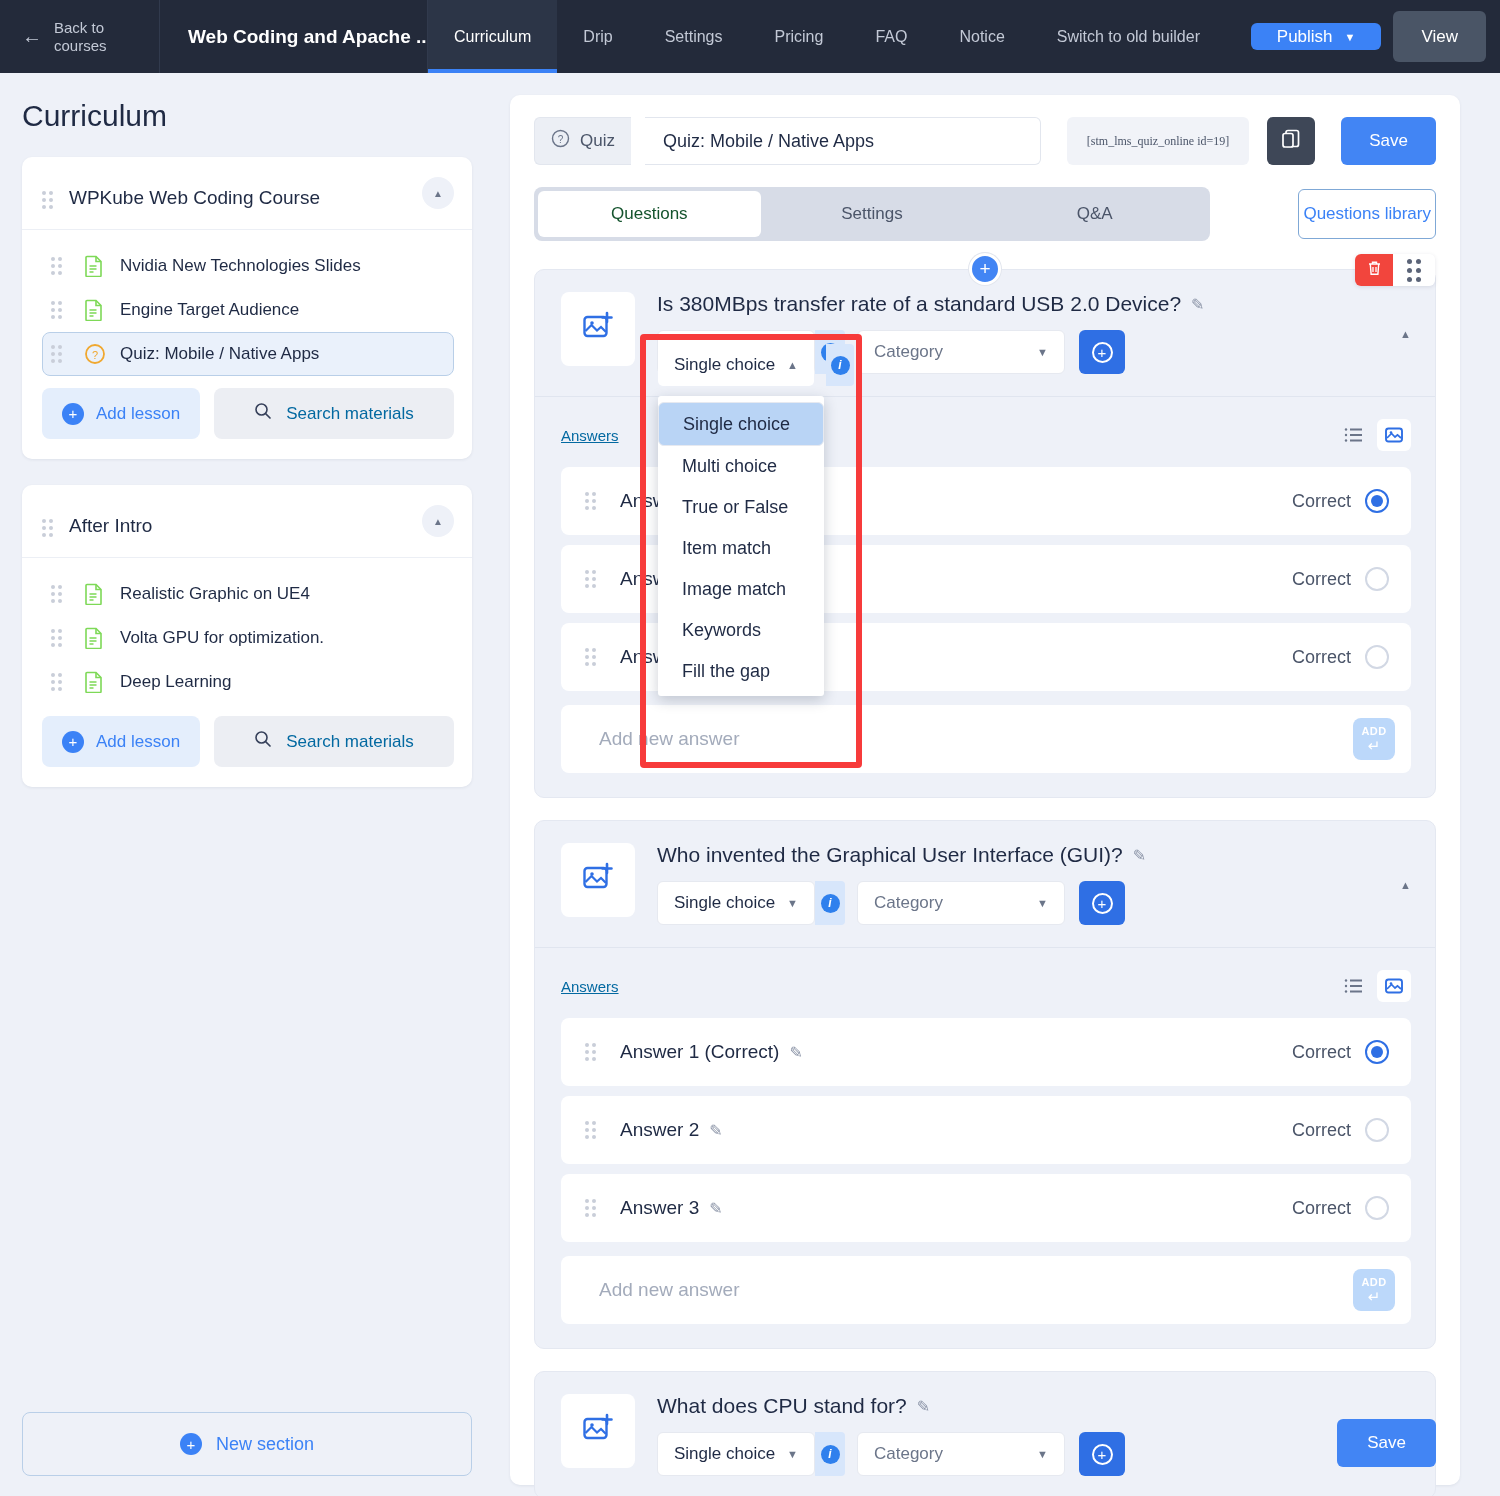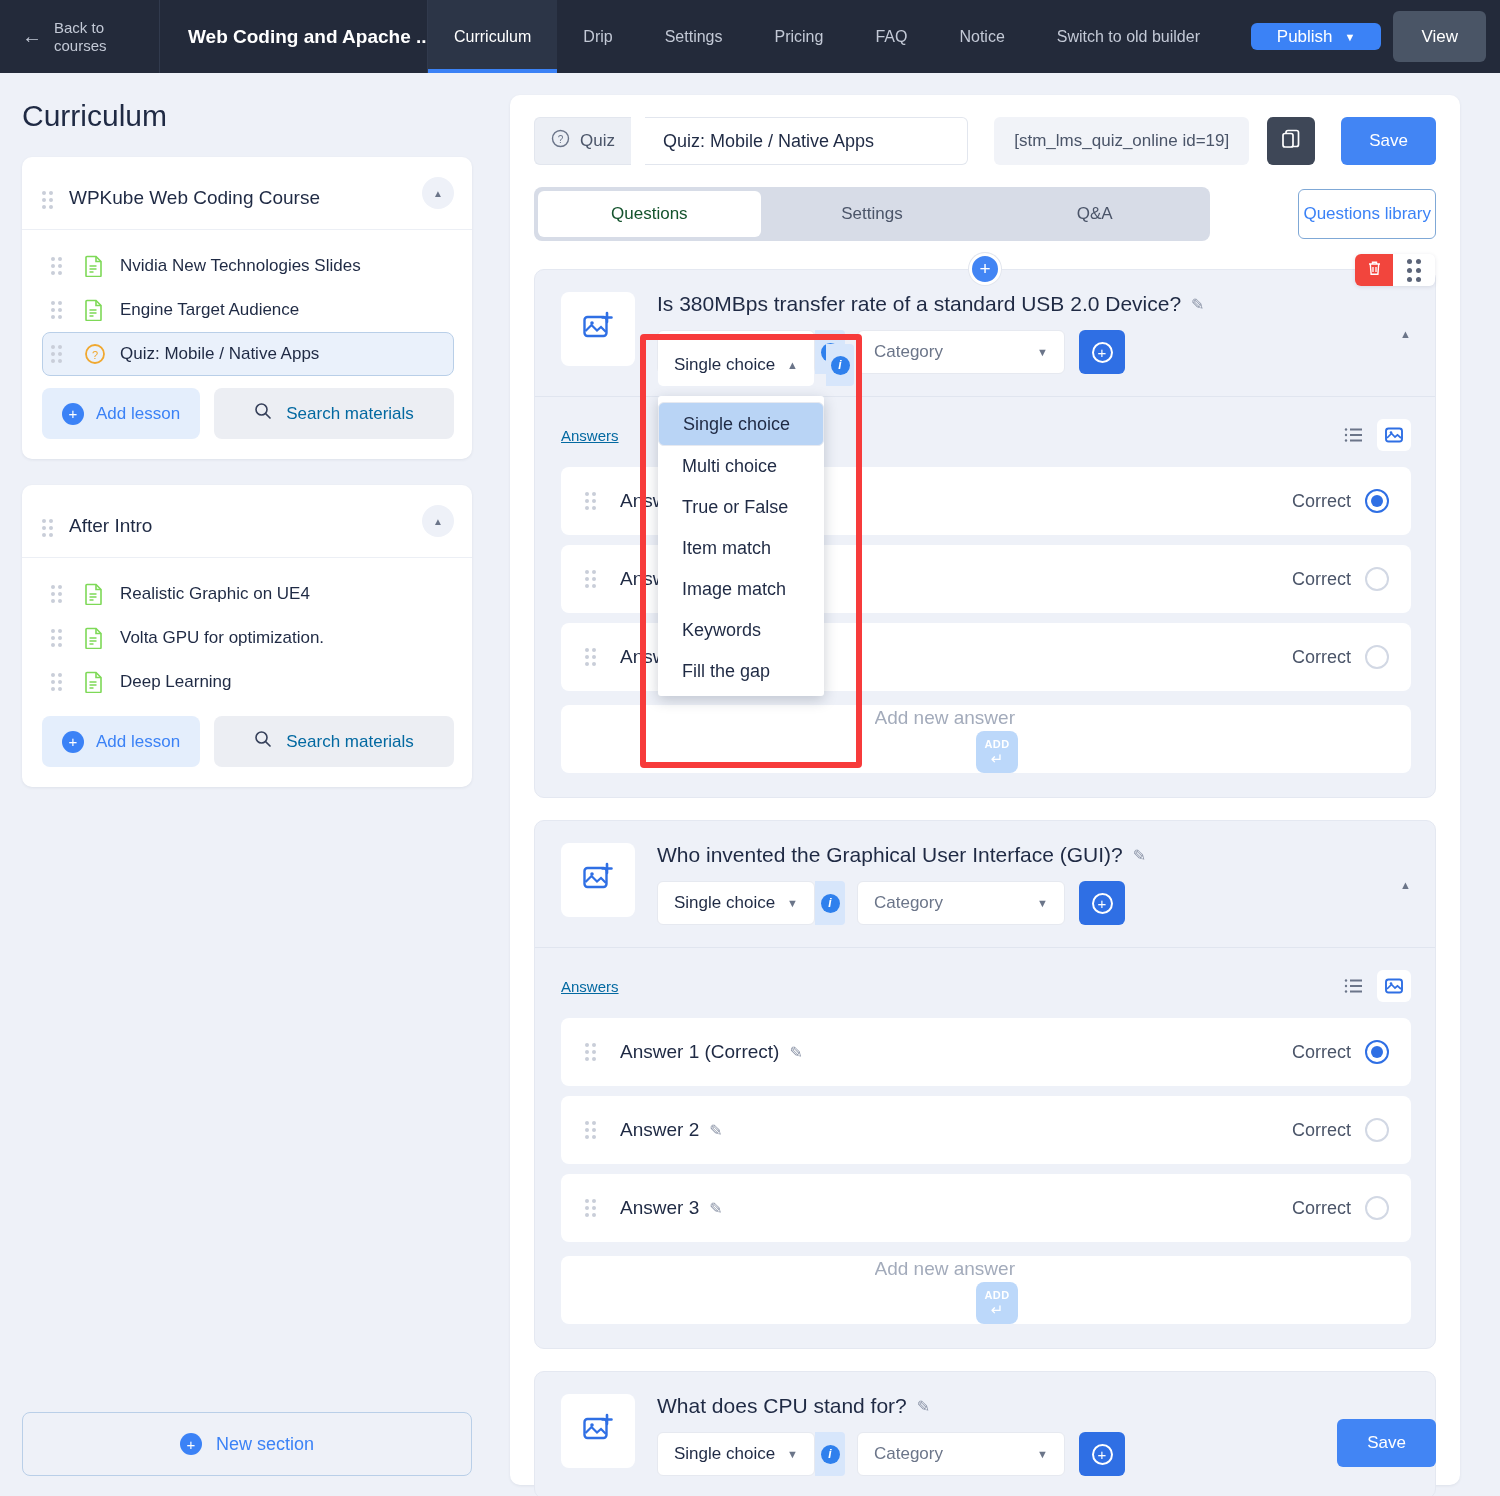--- a/index.html
+++ b/index.html
@@ -125,22 +125,22 @@
     border-radius: 6px 0 0 6px; height: 48px; border: 1px solid #e2e6ee;
     border-right: none;
   }
   .quiz-title-input {
     flex: 1; height: 48px; border: 1px solid #e2e6ee; border-left: none;
     border-radius: 0 6px 6px 0; padding: 0 18px; font-size: 18px;
     color: #1f2a44; font-family: inherit; background: #fff; outline: none;
   }
   .shortcode {
     height: 48px; background: #f1f3f8; border-radius: 6px; display: flex;
-    align-items: center; padding: 0 20px; font-size: 17px; color: #4b5569;
-    margin-left: 12px; white-space: nowrap;
+    align-items: center; padding: 0 20px; font-size: 12px; color: #4b5569;
+    margin-left: 12px; white-space: nowrap; font-family: Liberation Serif, serif;
   }
   .copy-btn {
     width: 48px; height: 48px; background: #3e4757; border-radius: 6px;
     display: flex; align-items: center; justify-content: center;
     color: #fff; cursor: pointer; margin-left: 4px; flex: none;
   }
   .save-btn {
     background: #4285f4; color: #fff; font-size: 17px; border: none;
     border-radius: 6px; padding: 0 28px; height: 48px; cursor: pointer;
     margin-left: 12px; font-family: inherit;
@@ -254,21 +254,21 @@
     background: #fff; cursor: pointer; flex: none;
   }
   .radio.on {
     border: 2px solid #2f6fe4; background: #fff; position: relative;
   }
   .radio.on::after {
     content: ""; position: absolute; inset: 4px; border-radius: 50%; background: #2f6fe4;
   }
   .add-answer-row {
     background: #fff; border-radius: 8px; height: 68px; display: flex;
-    align-items: center; padding: 0 16px 0 38px; margin-top: 14px; flex-direction: column;
+    align-items: center; padding: 0 16px 0 38px; margin-top: 14px;
   }
   .add-answer-input {
     border: none; outline: none; font-size: 19px; color: #1f2a44; flex: 1;
     font-family: inherit; background: transparent;
   }
   .add-answer-input::placeholder { color: #a3abbb; }
   .add-badge {
     width: 42px; height: 42px; background: #bcd8fa; border-radius: 8px;
     display: flex; flex-direction: column; align-items: center;
     justify-content: center; color: #fff; cursor: pointer; flex: none;

